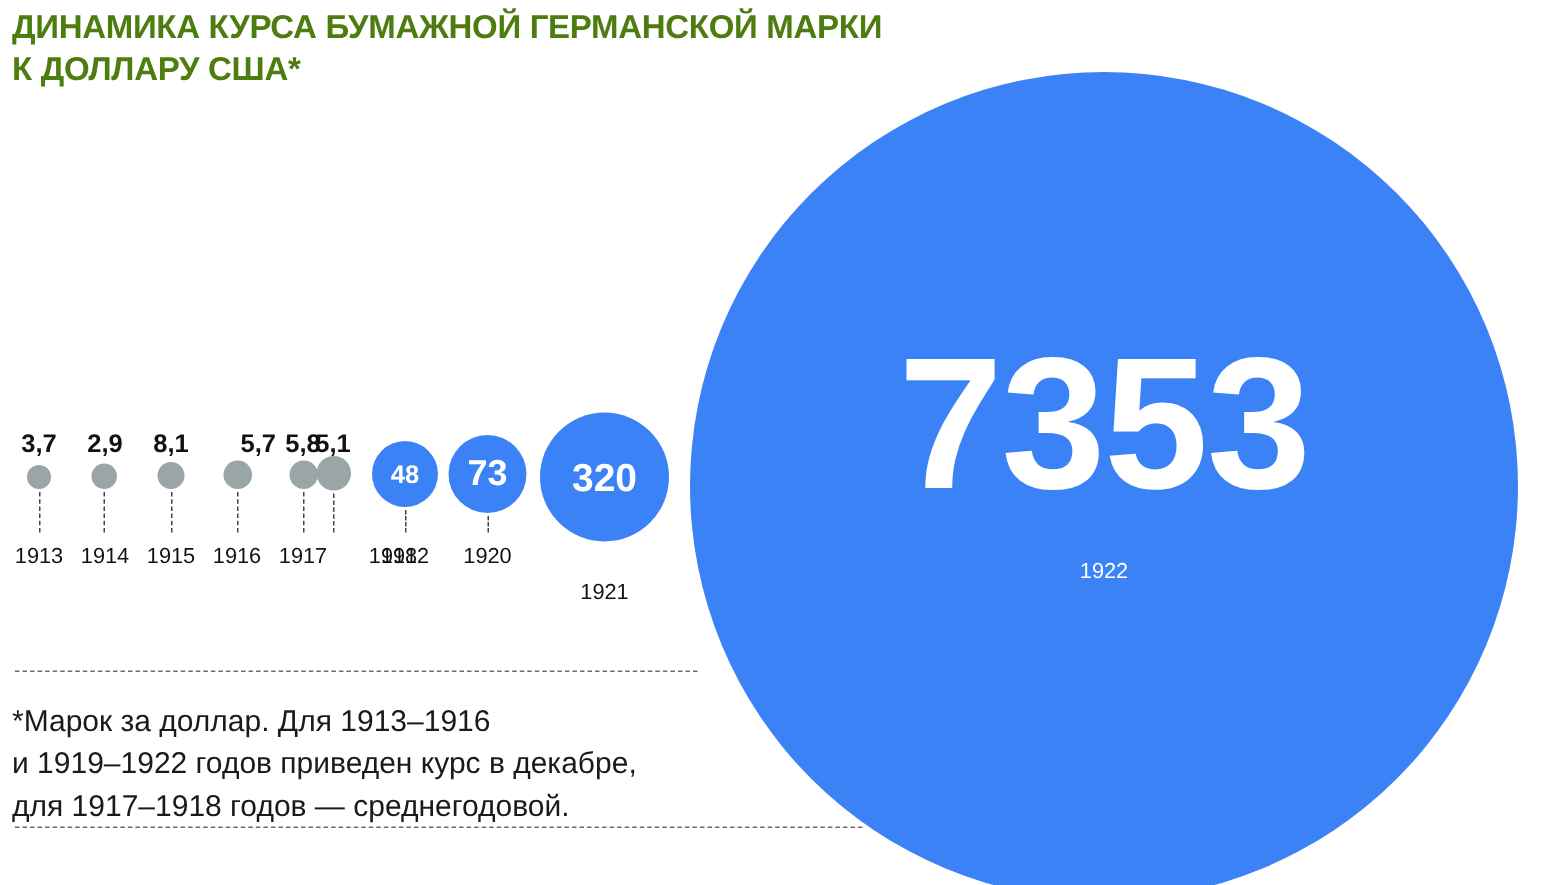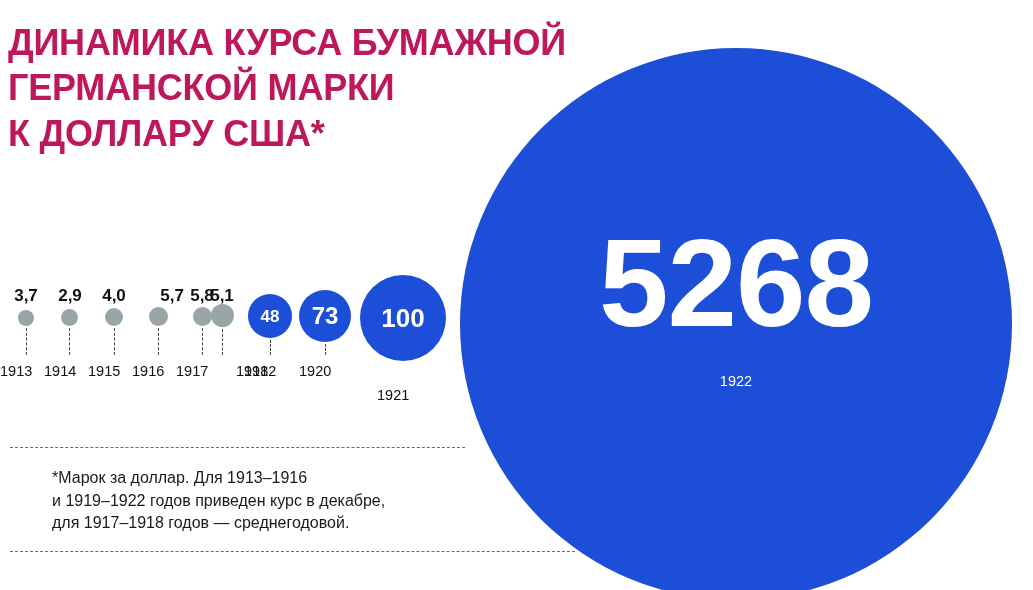--- a/index.html
+++ b/index.html
@@ -19,27 +19,27 @@
   #page {
     position: relative;
     width: 1033px;
     height: 590px;
   }
 
   
   .title {
     position: absolute;
     left: 8px;
-    top: 20px;
+    top: 4px;
     width: 640px;
-    font-size: 36px;
+    font-size: 22px;
     font-weight: bold;
     line-height: 1.26;
     letter-spacing: -0.2px;
-    color: #be185d;
+    color: #4d7c0f;
     text-transform: uppercase;
     white-space: pre-line;
   }
 
   
   .sources {
     position: absolute;
     left: 8px;
     top: 84px;
     width: 500px;
@@ -54,21 +54,21 @@
     position: absolute;
     left: 0;
     top: 0;
     width: 1033px;
     height: 590px;
   }
 
   .bubble {
     position: absolute;
     border-radius: 50%;
-    background: #1d4ed8;
+    background: #3b82f6;
     display: flex;
     align-items: center;
     justify-content: center;
   }
   .bubble .bubble-value {
     color: #ffffff;
     font-weight: bold;
     line-height: 1;
   }
 
@@ -90,21 +90,21 @@
 
   .leader {
     position: absolute;
     border-left: 1.6px dashed #444444;
   }
 
   .year-label {
     position: absolute;
     font-size: 14.5px;
     color: #111111;
-    text-align: left;
+    text-align: center;
     white-space: nowrap;
   }
 
   .big-year {
     position: absolute;
     font-size: 14.5px;
     color: #ffffff;
     text-align: center;
     white-space: nowrap;
   }
@@ -116,25 +116,24 @@
     height: 0;
   }
   .rule.top { left: 10px; top: 447px; width: 455px; }
   .rule.bottom { left: 10px; top: 551px; width: 565px; }
 
   .footnote {
     position: absolute;
     left: 8px;
     top: 467px;
     width: 520px;
-    font-size: 16px;
+    font-size: 20px;
     line-height: 1.42;
     color: #1a1a1a;
     white-space: pre-line;
-    margin-left: 44px;
   }
 </style>
 </head>
 <body>
 
 <div id="page">
 
   <div class="title">ДИНАМИКА КУРСА БУМАЖНОЙ ГЕРМАНСКОЙ МАРКИ
 К ДОЛЛАРУ США*</div>
 
@@ -144,21 +143,21 @@
     <div class="value-above" style="left:0px; top:286px; width:52px;">3,7</div>
     <div class="dot" style="left:18px; top:310px; width:16px; height:16px;"></div>
     <div class="leader" style="left:26px; top:328px; height:27px;"></div>
     <div class="year-label" style="left:0px; top:363px; width:52px;">1913</div>
 
     <div class="value-above" style="left:44px; top:286px; width:52px;">2,9</div>
     <div class="dot" style="left:61px; top:309px; width:17px; height:17px;"></div>
     <div class="leader" style="left:69px; top:328px; height:27px;"></div>
     <div class="year-label" style="left:44px; top:363px; width:52px;">1914</div>
 
-    <div class="value-above" style="left:88px; top:286px; width:52px;">4,0</div>
+    <div class="value-above" style="left:88px; top:286px; width:52px;">8,1</div>
     <div class="dot" style="left:105px; top:308px; width:18px; height:18px;"></div>
     <div class="leader" style="left:114px; top:328px; height:27px;"></div>
     <div class="year-label" style="left:88px; top:363px; width:52px;">1915</div>
 
     <div class="value-above" style="left:132px; top:286px; width:52px;text-align:right;">5,7</div>
     <div class="dot" style="left:149px; top:307px; width:19px; height:19px;"></div>
     <div class="leader" style="left:158px; top:328px; height:27px;"></div>
     <div class="year-label" style="left:132px; top:363px; width:52px;">1916</div>
 
     <div class="value-above" style="left:176px; top:286px; width:52px;">5,8</div>
@@ -177,26 +176,26 @@
     <div class="leader" style="left:270px; top:340px; height:15px;"></div>
     <div class="year-label" style="left:244px; top:363px; width:52px;">1912</div>
 
     <div class="bubble" style="left:299px; top:290px; width:52px; height:52px;">
       <span class="bubble-value" style="font-size:24px;">73</span>
     </div>
     <div class="leader" style="left:325px; top:344px; height:11px;"></div>
     <div class="year-label" style="left:299px; top:363px; width:52px;">1920</div>
 
     <div class="bubble" style="left:360px; top:275px; width:86px; height:86px;">
-      <span class="bubble-value" style="font-size:26px;">100</span>
+      <span class="bubble-value" style="font-size:26px;">320</span>
     </div>
     <div class="year-label" style="left:377px; top:363px; width:52px;margin-top:24px;">1921</div>
 
     <div class="bubble" style="left:460px; top:48px; width:552px; height:552px;">
-      <span class="bubble-value" style="font-size:125px; position:absolute; left:0; right:0; top:172px; text-align:center; letter-spacing:-1px;">5268</span>
+      <span class="bubble-value" style="font-size:125px; position:absolute; left:0; right:0; top:172px; text-align:center; letter-spacing:-1px;">7353</span>
       <span class="big-year" style="left:0; right:0; top:325px;">1922</span>
     </div>
 
   </div>
 
   <div class="rule top"></div>
   <div class="footnote">*Марок за доллар. Для 1913–1916
  и 1919–1922 годов приведен курс в декабре,
  для 1917–1918 годов — среднегодовой.</div>
   <div class="rule bottom"></div>

